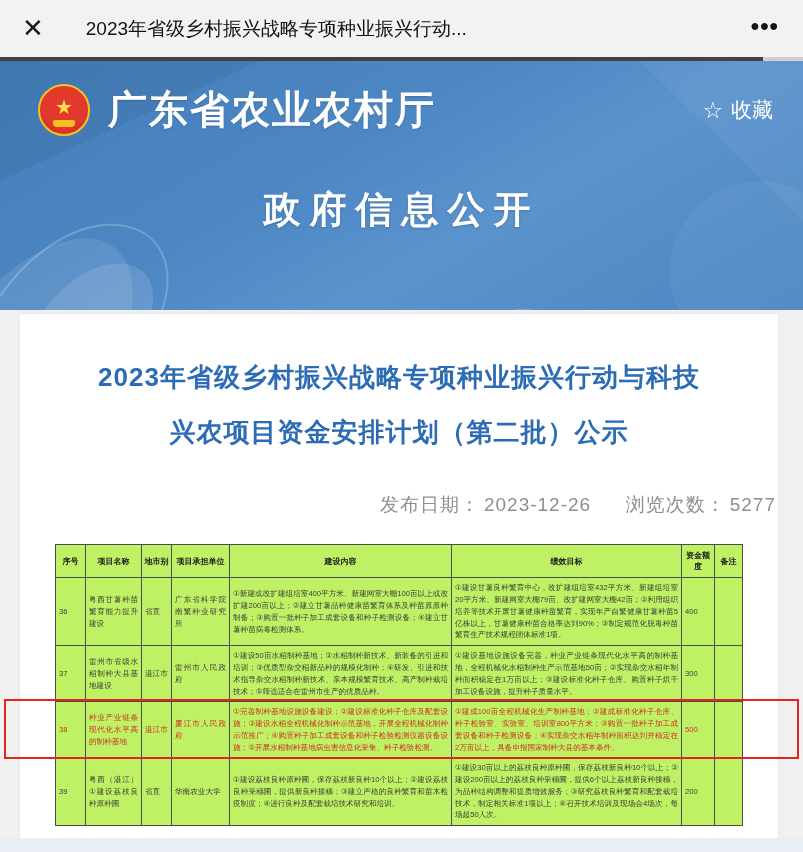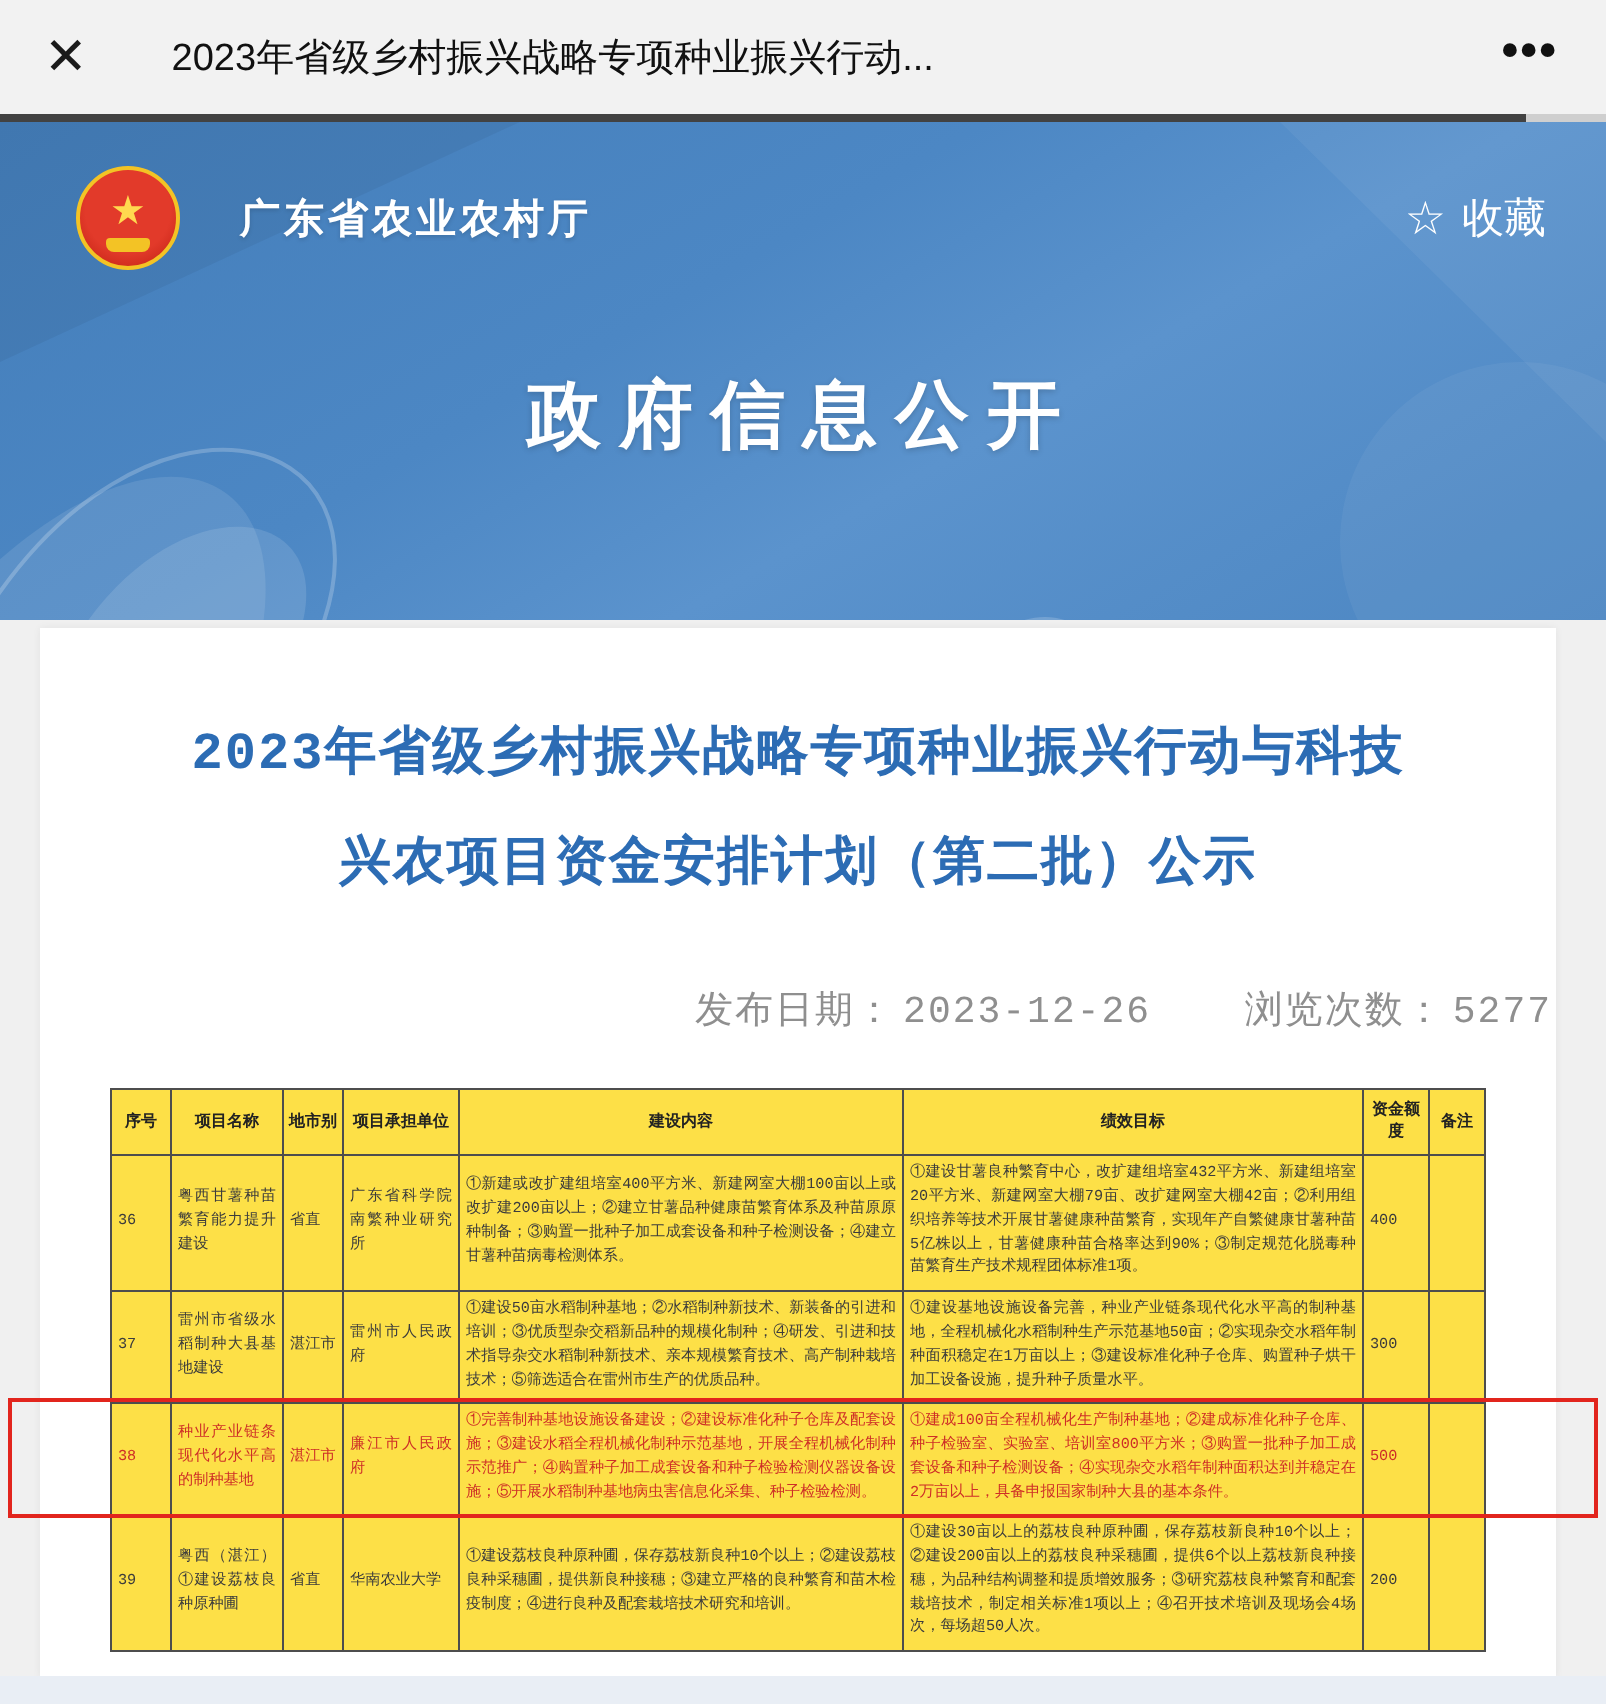--- a/index.html
+++ b/index.html
@@ -18,37 +18,37 @@
   .blue-header { position: relative; height: 249px; overflow: hidden;
     background: linear-gradient(150deg, #447eba 0%, #4c87c4 40%, #5b93cd 62%, #4c86c2 100%); }
   .blue-decor { position: absolute; inset: 0; pointer-events: none; }
   .org-row { position: relative; display: flex; align-items: center; padding: 22px 30px 0 38px; z-index: 2; }
   .emblem { width: 52px; height: 52px; border-radius: 50%; border: 2px solid #f3c325;
     background: radial-gradient(circle at 50% 42%, #e23a2a 58%, #bd1d10 100%);
     display: flex; align-items: center; justify-content: center; position: relative; flex: 0 0 auto; }
   .emblem .star { color: #ffd94f; font-size: 20px; line-height: 1; margin-top: -6px; }
   .emblem::after { content: ""; position: absolute; bottom: 7px; left: 50%; transform: translateX(-50%);
     width: 22px; height: 7px; background: #f3c325; border-radius: 2px 2px 4px 4px; }
-  .org-name { color: #ffffff; font-size: 20px; font-weight: 700; letter-spacing: 2px; margin-left: 30px; flex: 1;
+  .org-name { color: #ffffff; font-size: 39px; font-weight: 700; letter-spacing: 2px; margin-left: 18px; flex: 1;
     text-shadow: 0 1px 2px rgba(0,0,0,0.15); }
   .favorite { color: #ffffff; font-size: 21px; display: flex; align-items: center; gap: 8px; cursor: pointer; }
   .favorite .star-outline { font-size: 23px; }
   .banner-title { position: relative; z-index: 2; text-align: center; color: #ffffff; font-size: 37px; font-weight: 700;
     letter-spacing: 9px; margin-top: 48px; text-shadow: 0 1px 3px rgba(0,0,0,0.18); }
 
   
-  .content { position: relative; background: #f0f0f0; padding: 4px 25px 0 20px; font-family: Liberation Mono, monospace; }
+  .content { position: relative; background: #f0f0f0; padding: 4px 25px 0 20px; }
   .card { background: #ffffff; height: 525px; overflow: hidden; box-shadow: 0 0 4px rgba(0,0,0,0.06); }
   .doc-title { color: #2c6cb4; font-size: 26px; font-weight: 700; text-align: center; line-height: 55px; letter-spacing: 1px; }
   .doc-title.first { margin-top: 36px; }
   .meta { text-align: right; color: #8f8f8f; font-size: 19px; margin-top: 32px; letter-spacing: 1px; }
   .meta span { margin: 0 2px; }
 
   
-  table { border-collapse: collapse; margin: 26px auto 0 auto; table-layout: fixed; width: 687px; background: #fde047; }
+  table { border-collapse: collapse; margin: 26px auto 0 auto; table-layout: fixed; width: 687px; background: #bef264; }
   th, td { border: 1px solid #4d4d4d; vertical-align: middle; }
   th { font-size: 8px; font-weight: 700; color: #222; padding: 5px 1px; text-align: center; line-height: 1.4; }
   td { font-size: 7.6px; color: #3c3c3c; line-height: 1.55; padding: 4px 3px; }
   td.center { }
   td.left { text-align: justify; }
   tr.highlight-row td { color: #ce2f27; }
 
   .red-box { position: absolute; left: 4px; right: 4px; border: 2px solid #e2251d; z-index: 5; pointer-events: none; }
 
   .footer-strip { position: absolute; left: 0; right: 0; bottom: 0; height: 14px; background: #e9eef5; }

